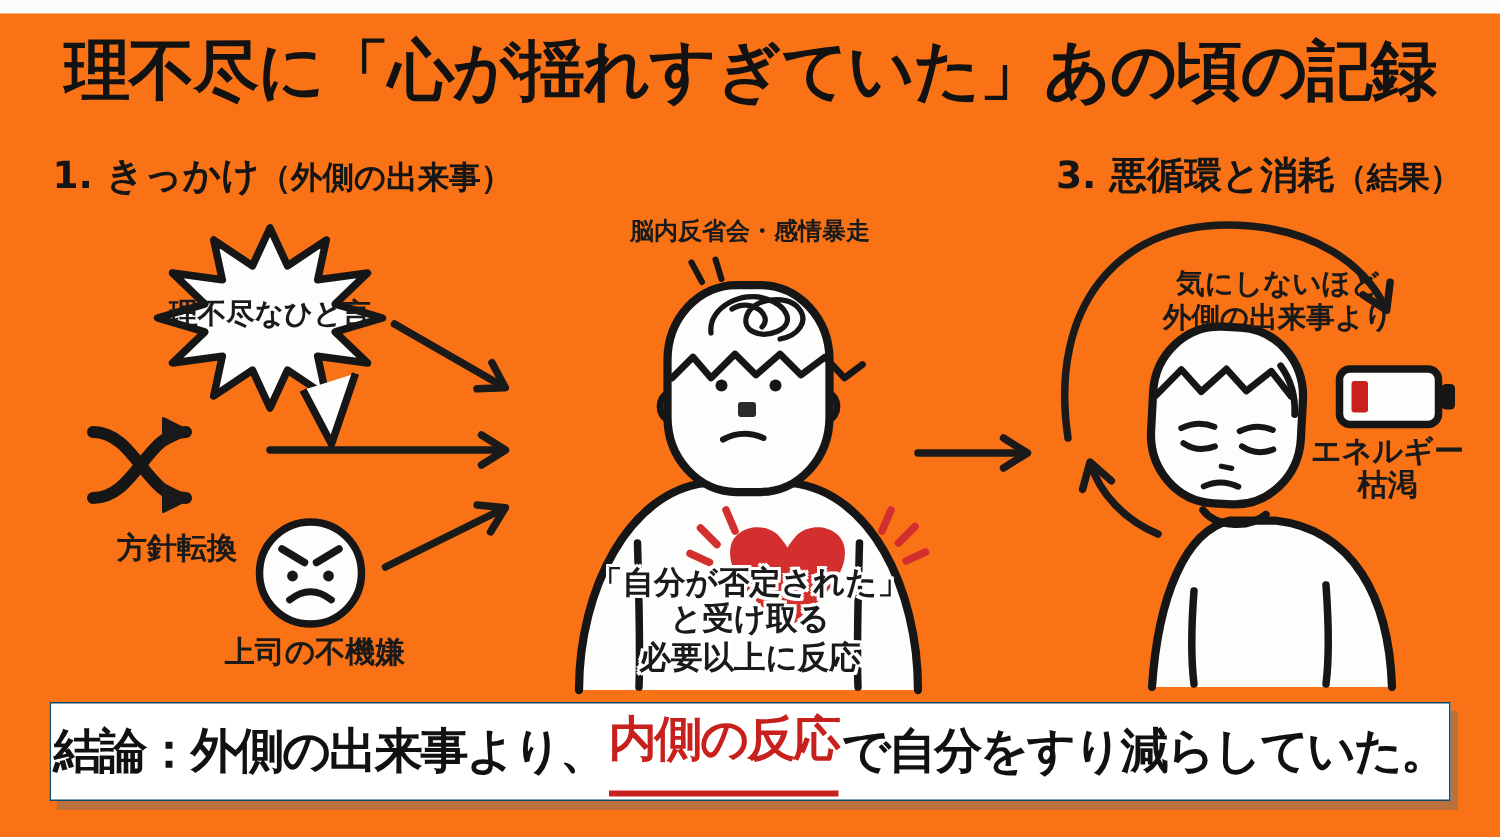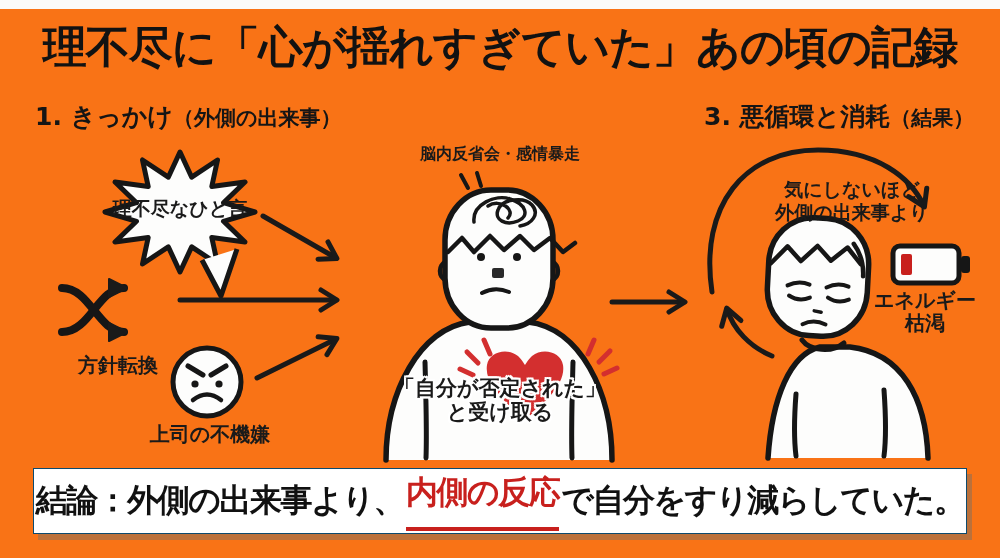--- a/index.html
+++ b/index.html
@@ -166,20 +166,21 @@
 
   <div class="abs burst-label" style="top:196px;left:110px;width:140px;">理不尽なひと言</div>
 
   <div class="abs small-label" style="top:352px;left:48px;width:110px;text-align:right;">方針転換</div>
 
   <div class="abs small-label" style="top:421px;left:140px;width:140px;">上司の不機嫌</div>
 
   <div class="abs chest-text" style="top:376px;left:378px;width:244px;">
     <div>「自分が否定された」</div>
     <div>と受け取る</div>
+    <div style="margin-top:2px;">必要以上に反応</div>
   </div>
 
   <div class="abs loop-label" style="top:164px;left:742px;width:220px;margin-top:14px;">
     <div>気にしないほど</div>
     <div>外側の出来事より</div>
   </div>
 
   <div class="abs small-label" style="top:289px;left:860px;width:130px;line-height:23px;">
     <div>エネルギー</div>
     <div>枯渇</div>

